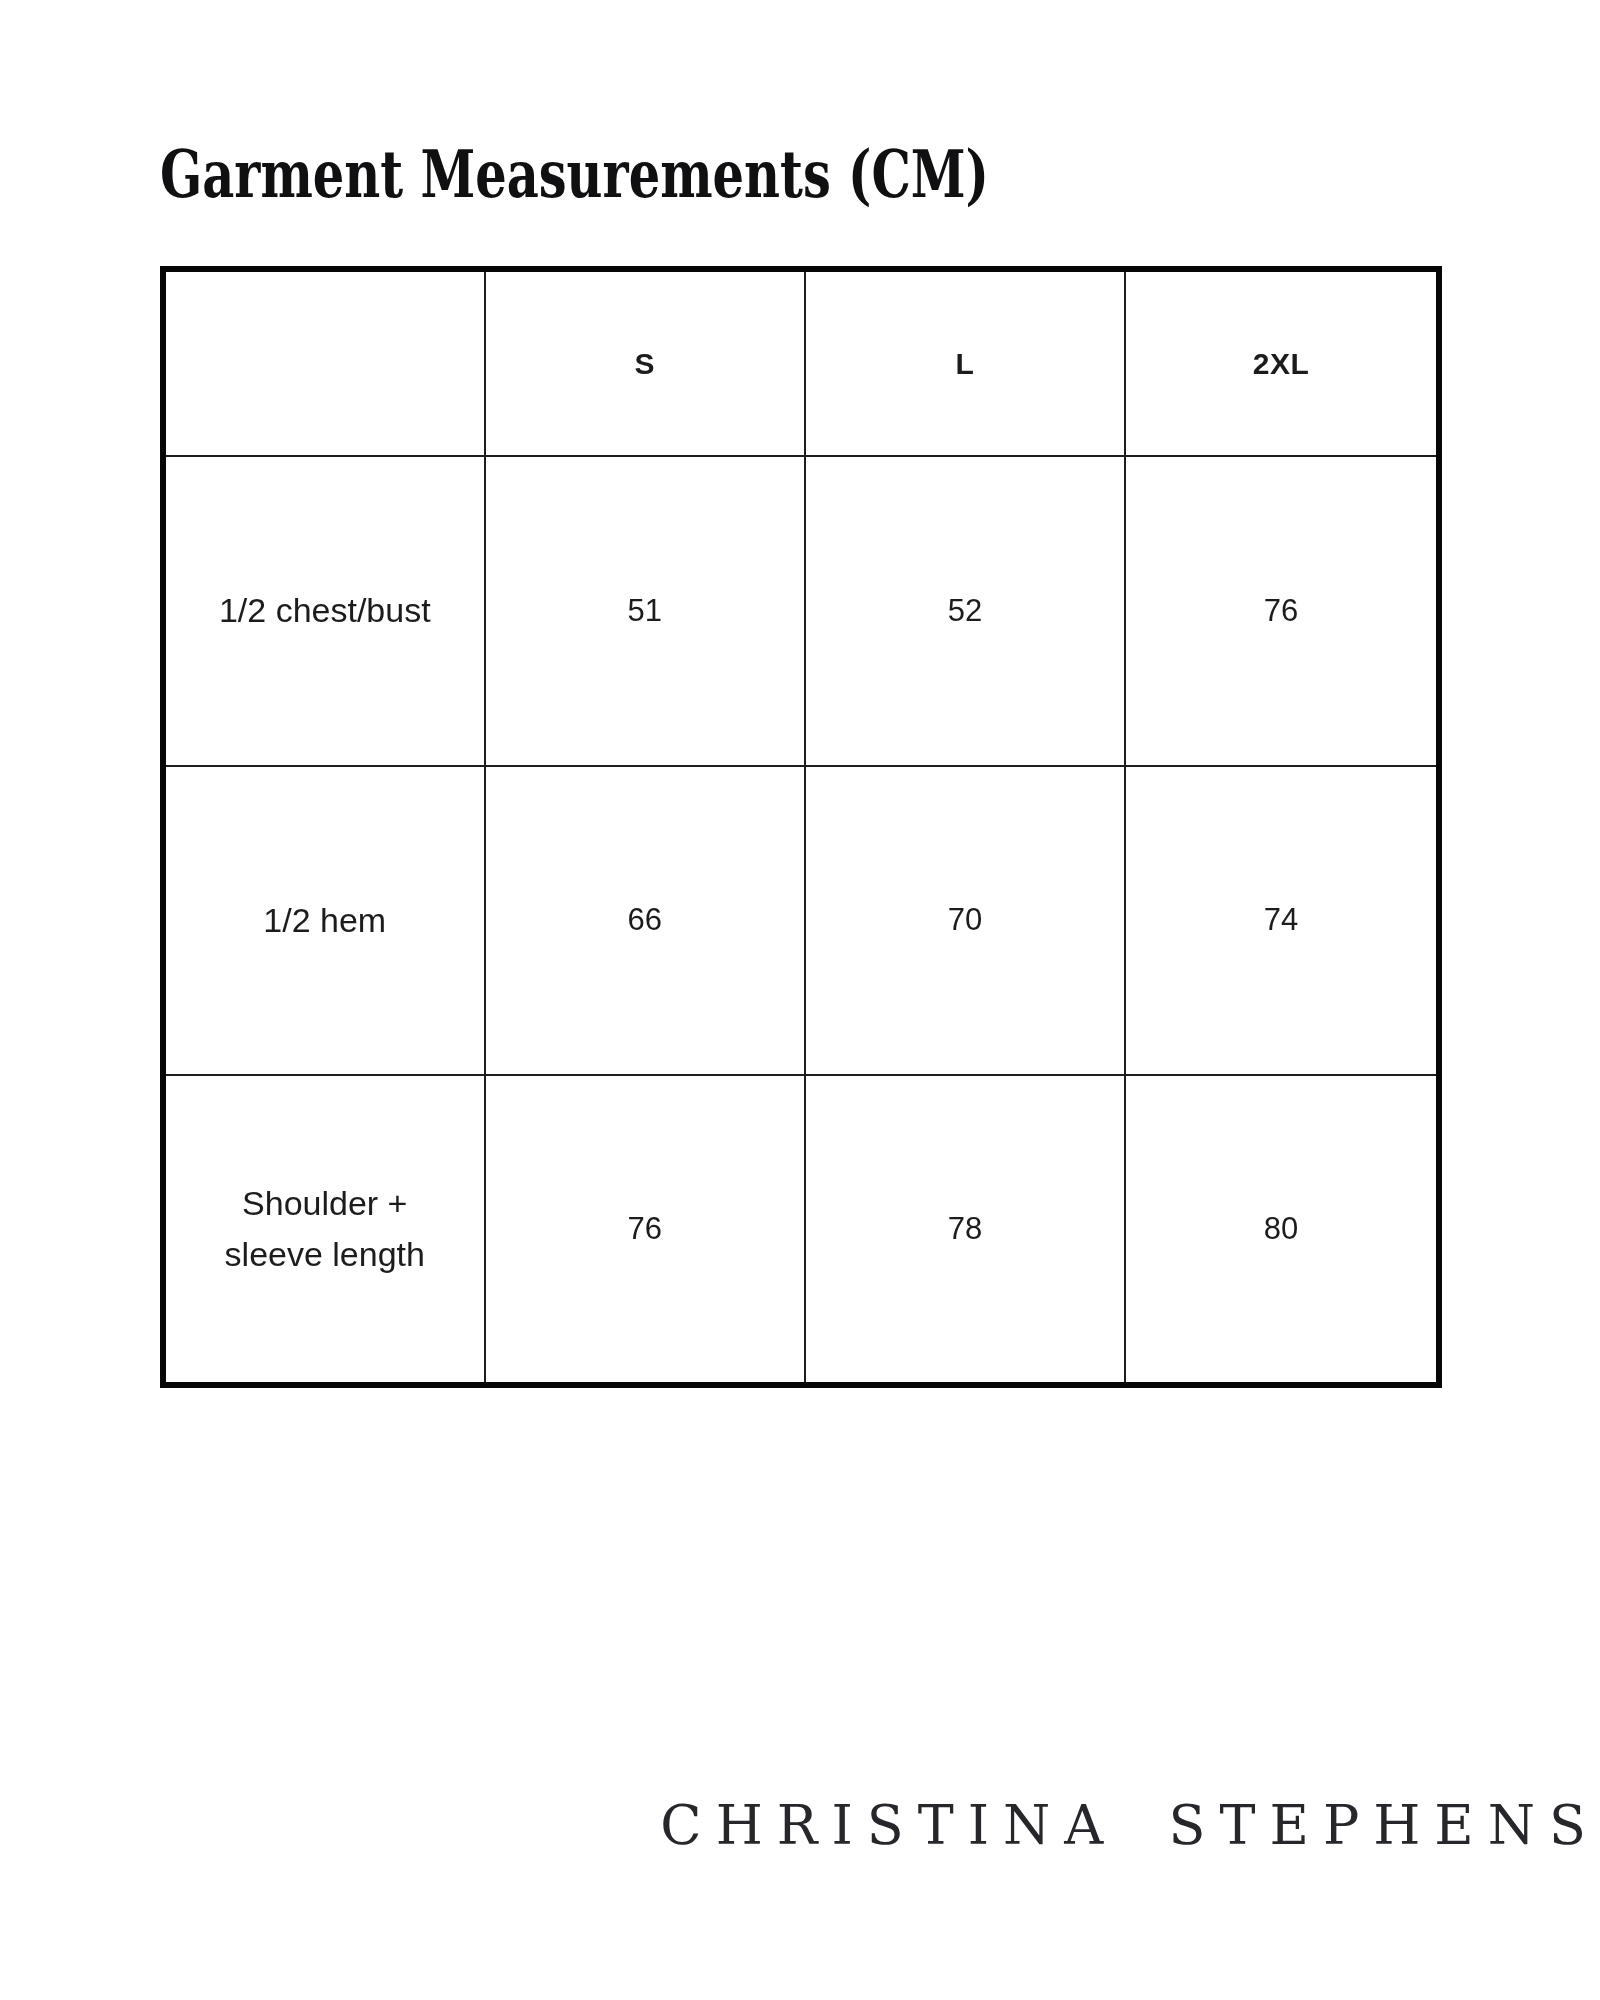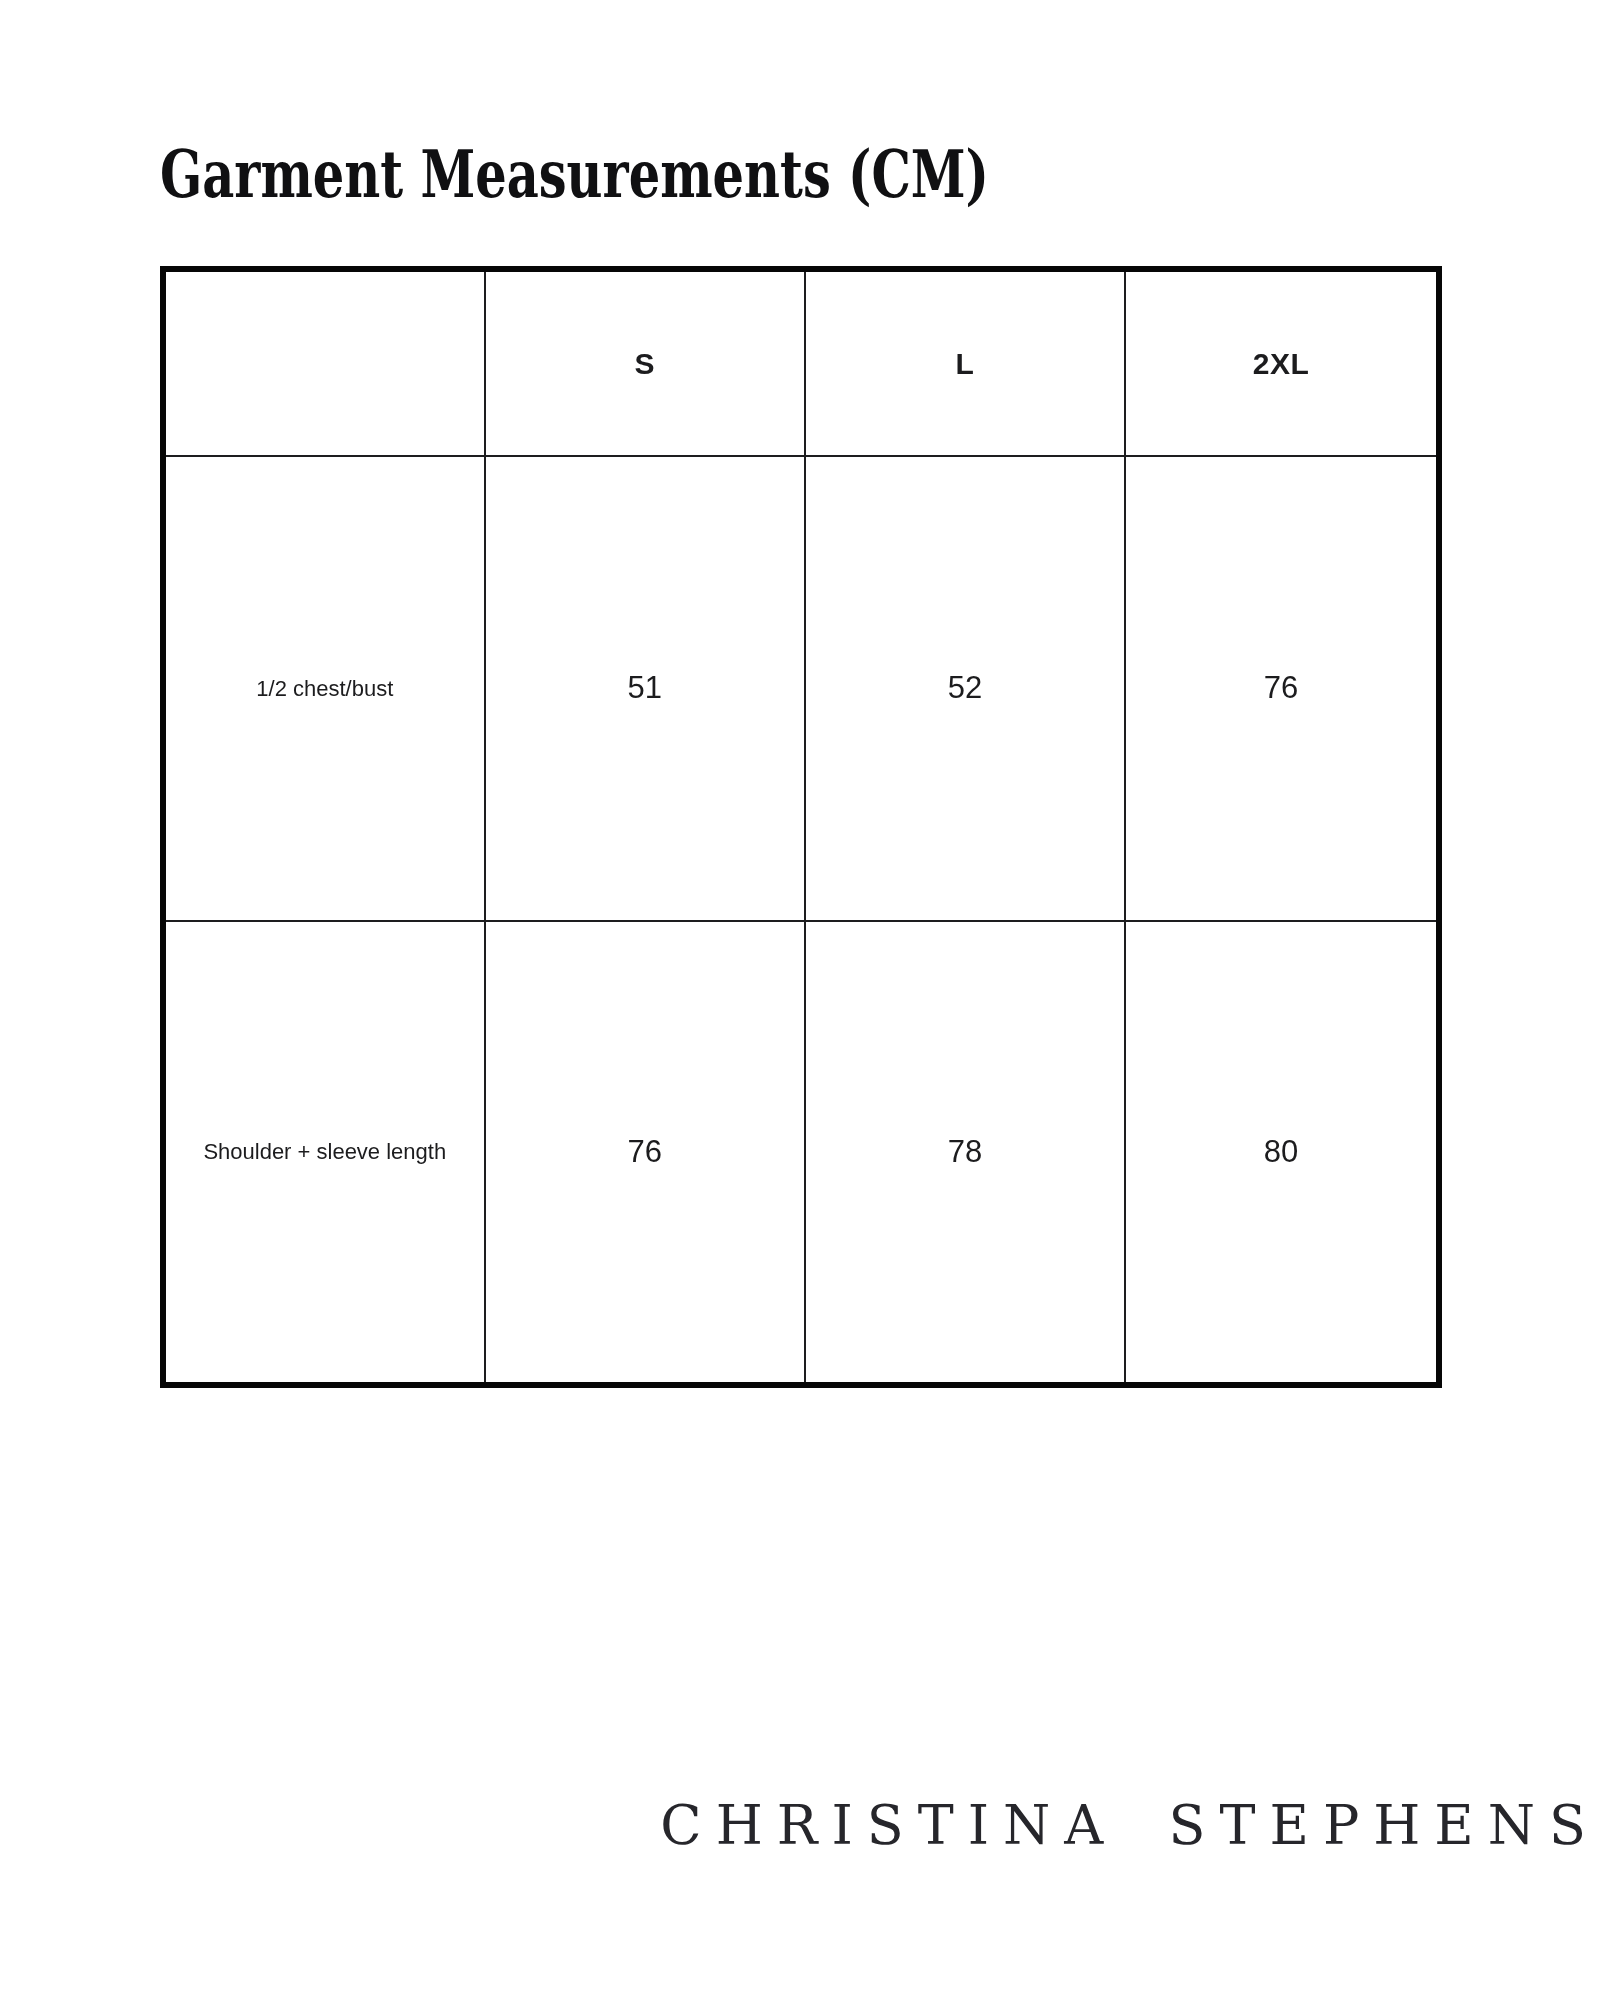--- a/index.html
+++ b/index.html
@@ -55,21 +55,21 @@
     font-size: 31px;
     font-weight: 400;
     color: #1c1c1e;
   }
   table.measurements thead th {
     font-size: 30px;
     font-weight: 700;
     letter-spacing: 0.5px;
   }
   table.measurements td.label-cell {
-    font-size: 22px;
+    font-size: 34px;
   }
   table.measurements td.label-cell .label-text {
     display: inline-block;
     max-width: 250px;
     line-height: 1.5;
   }
 
   
   .brand-logo {
     position: absolute;
@@ -109,20 +109,26 @@
         </tr>
     </thead>
     <tbody>
         <tr>
           <td class="label-cell"><span class="label-text">1/2 chest/bust</span></td>
           <td class="value-cell">51</td>
           <td class="value-cell">52</td>
           <td class="value-cell">76</td>
         </tr>
         <tr>
+          <td class="label-cell"><span class="label-text">1/2 hem</span></td>
+          <td class="value-cell">66</td>
+          <td class="value-cell">70</td>
+          <td class="value-cell">74</td>
+        </tr>
+        <tr>
           <td class="label-cell"><span class="label-text">Shoulder + sleeve length</span></td>
           <td class="value-cell">76</td>
           <td class="value-cell">78</td>
           <td class="value-cell">80</td>
         </tr>
       </tbody>
   </table>
 
   <div class="brand-logo">CHRISTINA STEPHENS</div>
 

